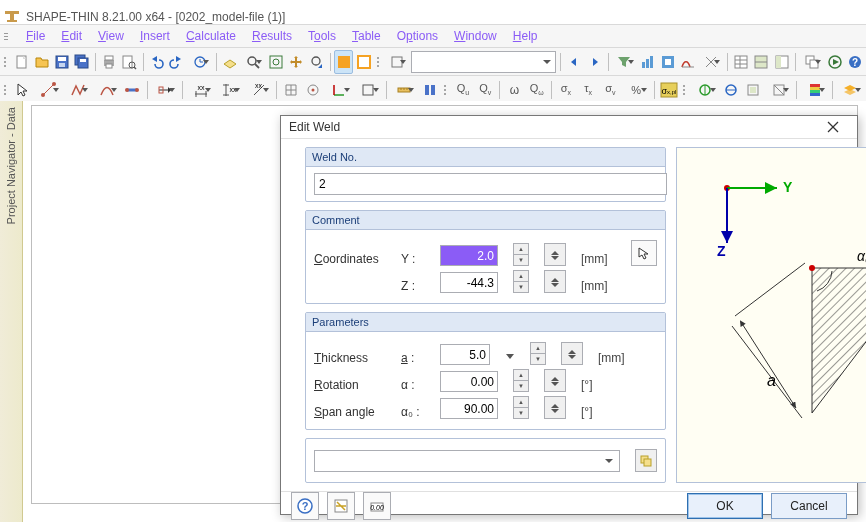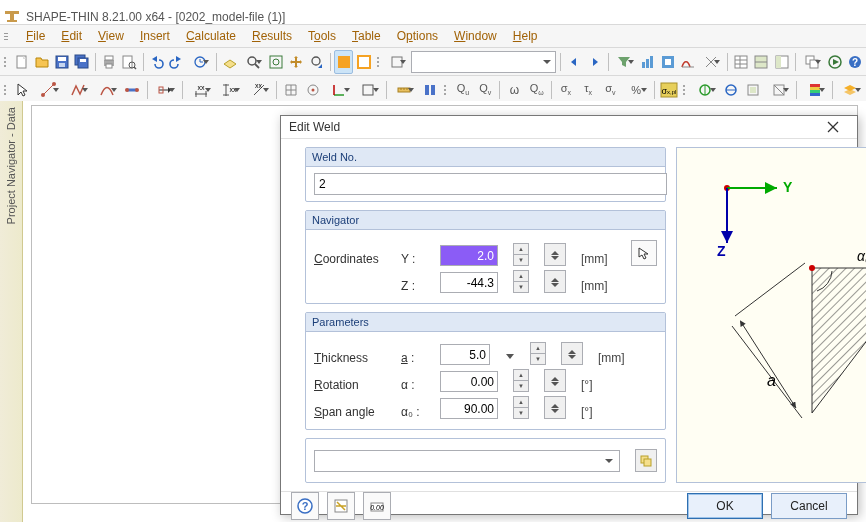--- a/index.html
+++ b/index.html
@@ -41,21 +41,21 @@
   .menu-bar .menu-grip {
     width: 10px; height: 18px;
     display: flex; flex-direction: column; justify-content: center; gap: 2px;
     margin-right: 4px;
   }
   .menu-bar .menu-grip span {
     height: 1px; background: #9a9a9a; width: 4px;
   }
   .menu-item {
     padding: 2px 8px;
-    color: #a16207;
+    color: #8b5cf6;
     cursor: default;
   }
   .menu-item u { text-decoration: underline; }
 
   
   .toolbar {
     height: 27px;
     display: flex;
     align-items: center;
     border-bottom: 1px solid #d9d9d9;
@@ -778,21 +778,21 @@
     <div class="left-col">
 
       <div class="group">
         <div class="group-hdr">Weld No.</div>
         <div class="group-body">
           <div class="readonly-box" style="width:100%;">2</div>
         </div>
       </div>
 
       <div class="group">
-        <div class="group-hdr">Navigator</div>
+        <div class="group-hdr">Comment</div>
         <div class="group-body">
           <div class="field-row">
             <span class="field-label"><u class="ul">C</u>oordinates</span>
             <span class="field-sym">Y :</span>
             <input class="num-input sel" value="2.0" style="">
             <div class="spin">
                 <div>▲</div>
                 <div>▼</div>
               </div>
             <div class="step-btn">

